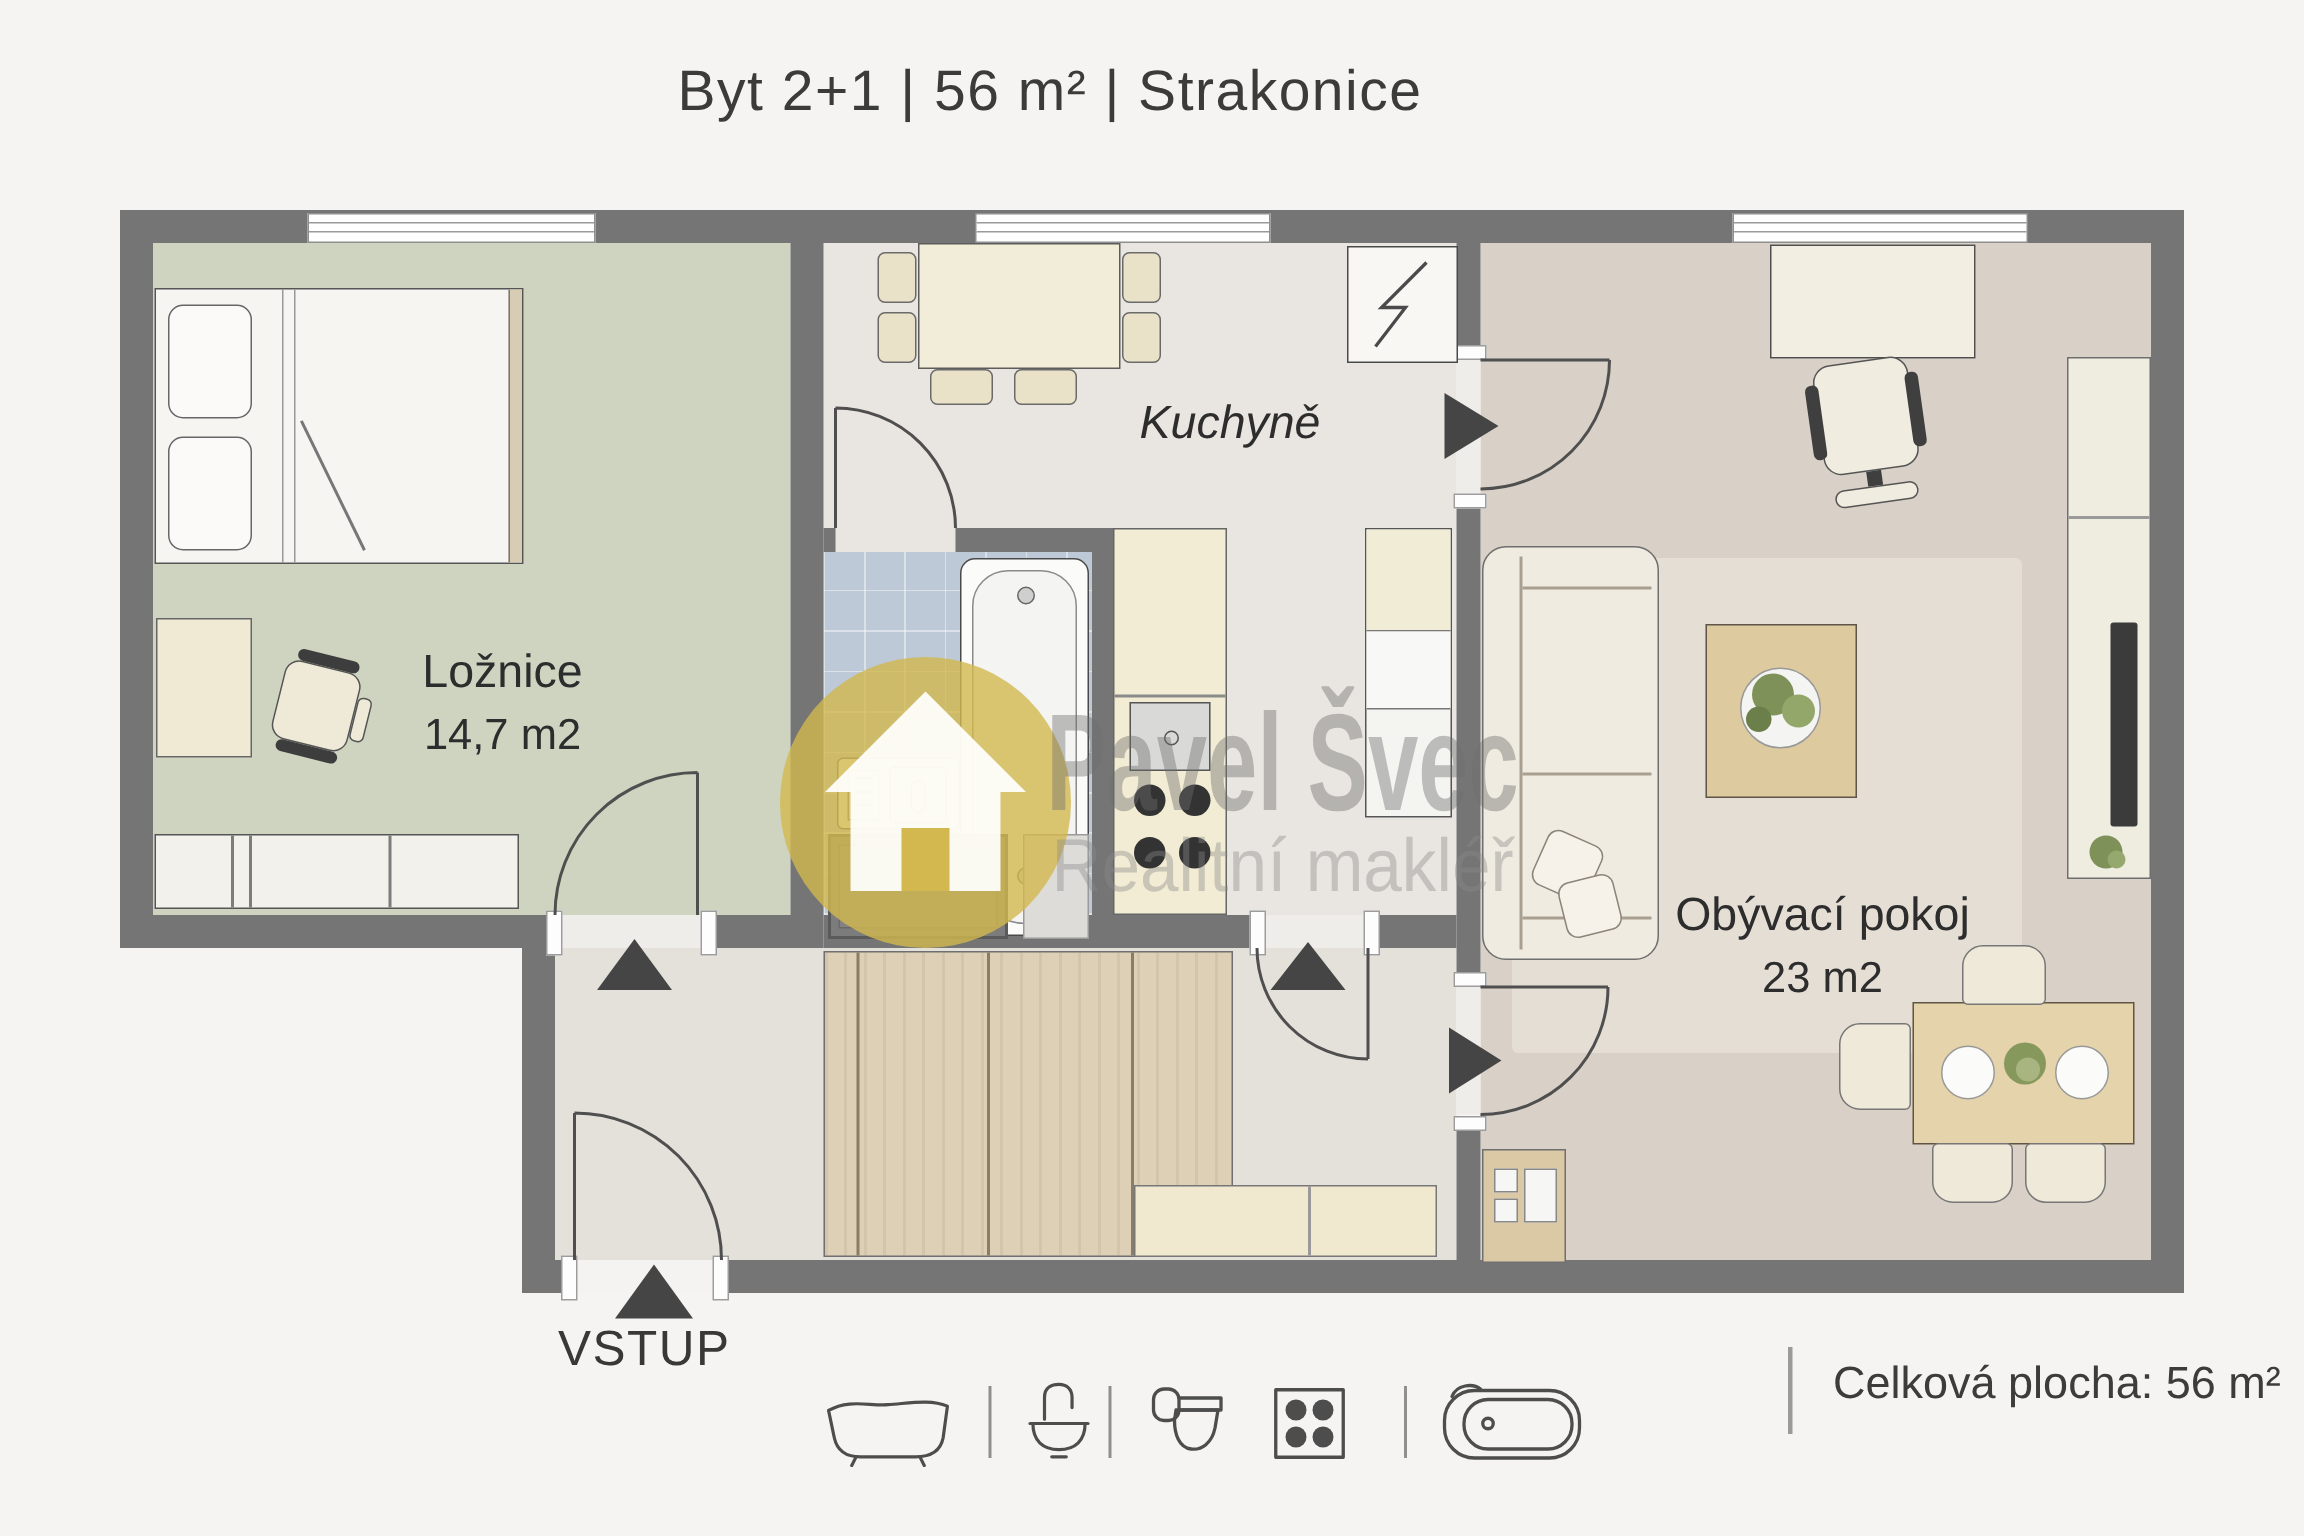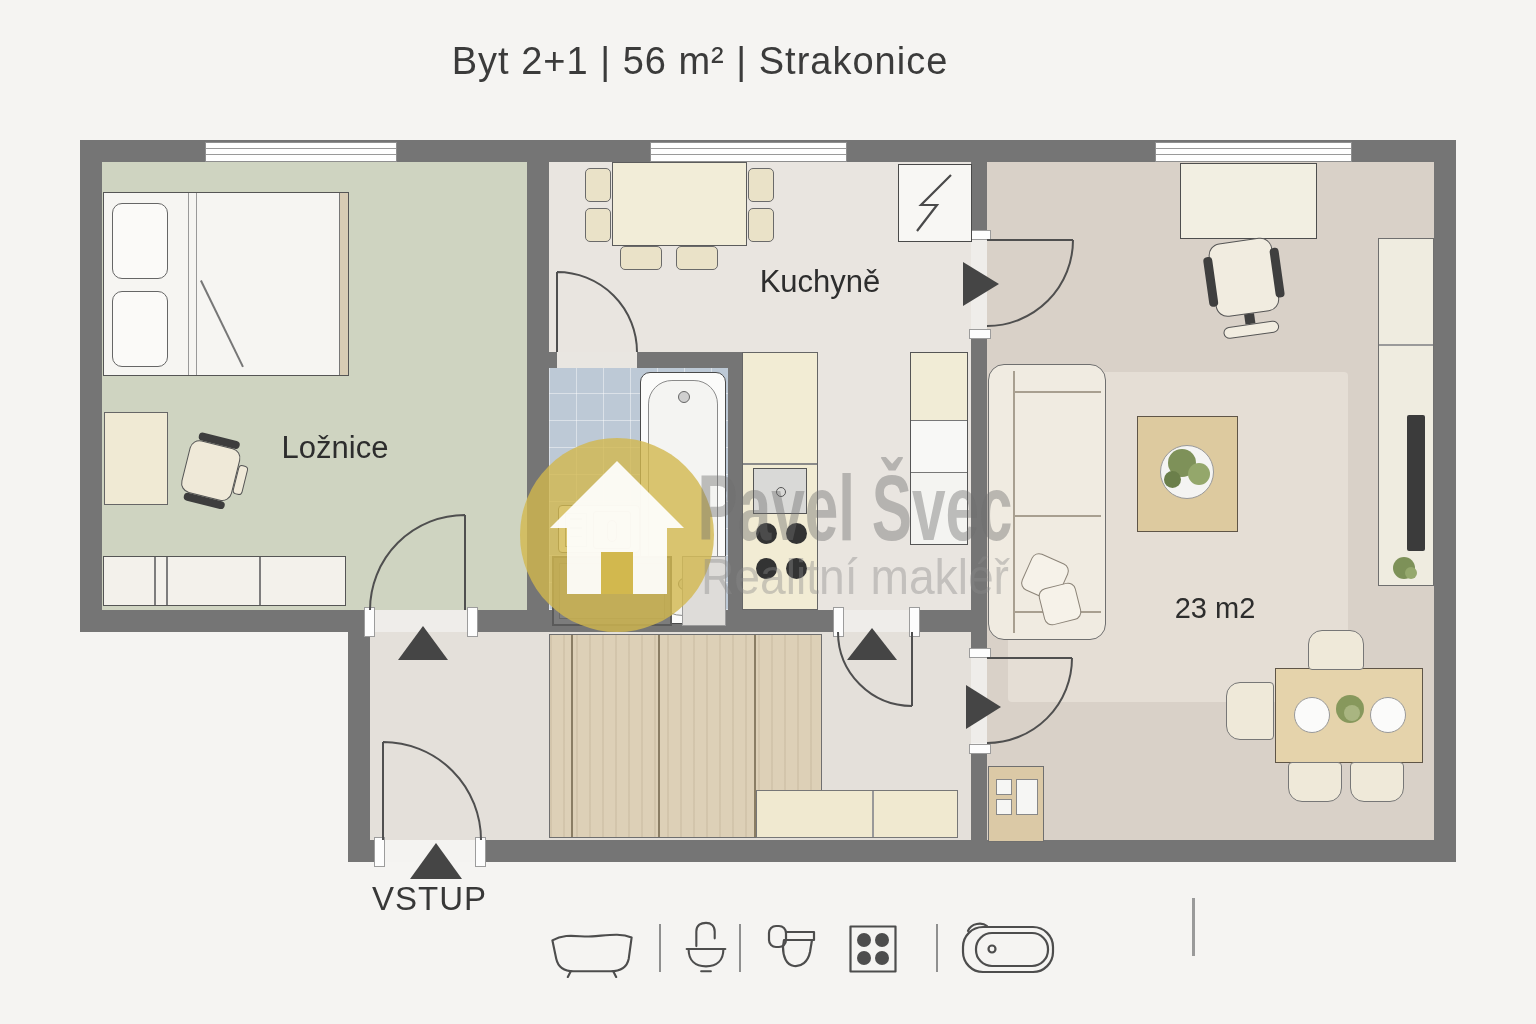--- a/index.html
+++ b/index.html
@@ -234,25 +234,27 @@
       <polygon points="617,461 684,528 550,528" fill="#ffffff" fill-opacity="0.92"></polygon>
       <rect x="567" y="528" width="100" height="66" fill="#ffffff" fill-opacity="0.92"></rect>
       <rect x="601" y="552" width="32" height="42" fill="#d2b84e"></rect>
       <text x="855" y="540" text-anchor="middle" font-family="Liberation Sans, sans-serif" font-weight="bold" font-size="92" fill="#6e6e6e" fill-opacity="0.42" textLength="315" lengthAdjust="spacingAndGlyphs">Pavel Švec</text>
       <text x="855" y="594" text-anchor="middle" font-family="Liberation Sans, sans-serif" font-size="50" fill="#8a8a8a" fill-opacity="0.40" textLength="308" lengthAdjust="spacingAndGlyphs">Realitní makléř</text>
     </g>
   </svg>
 
   <div class="room-label" style="left:240px;top:426px;width:190px;">
     <div class="rname">Ložnice</div>
-  </div>
-  <div class="room-label" style="left:725px;top:260px;width:190px;">
+    <div class="rarea">14,7 m2</div>
+  </div>
+  <div class="room-label" style="left:725px;top:260px;width:190px;font-style:italic;">
     <div class="rname">Kuchyně</div>
   </div>
   <div class="room-label" style="left:1105px;top:588px;width:220px;">
+    <div class="rname">Obývací pokoj</div>
     <div class="rarea">23 m2</div>
   </div>
   <div class="vstup">VSTUP</div>
 
   <div class="abs" style="left:548px;top:920px;width:88px;height:58px;">
     <svg width="88" height="58" viewBox="0 0 90 60" class="icon-svg">
       <path d="M4,21 C18,13 32,18 45,17 C60,16 74,13 86,18 L83,40 C81,50 73,53 64,53 L26,53 C16,53 10,49 8,40 Z"></path>
       <path d="M23,53 L20,59"></path>
         <path d="M67,53 L70,59"></path>
     </svg>
@@ -286,14 +288,15 @@
   <div class="legend-div" style="left:936px;top:924px;width:2px;height:48px;"></div>
   <div class="abs" style="left:960px;top:920px;width:96px;height:58px;">
     <svg width="96" height="58" viewBox="0 0 96 58" class="icon-svg">
       <rect x="3" y="7" width="90" height="45" rx="20"></rect>
       <rect x="16" y="13" width="72" height="33" rx="16"></rect>
       <circle cx="32" cy="29" r="3.5"></circle>
       <path d="M8,11 C11,3 22,2 27,6"></path>
     </svg>
   </div>
   <div class="legend-div" style="left:1192px;top:898px;width:3px;height:58px;background:#9a9a9a;"></div>
+  <div class="total">Celková plocha: 56 m²</div>
 
 </div>
 
 </body></html>

